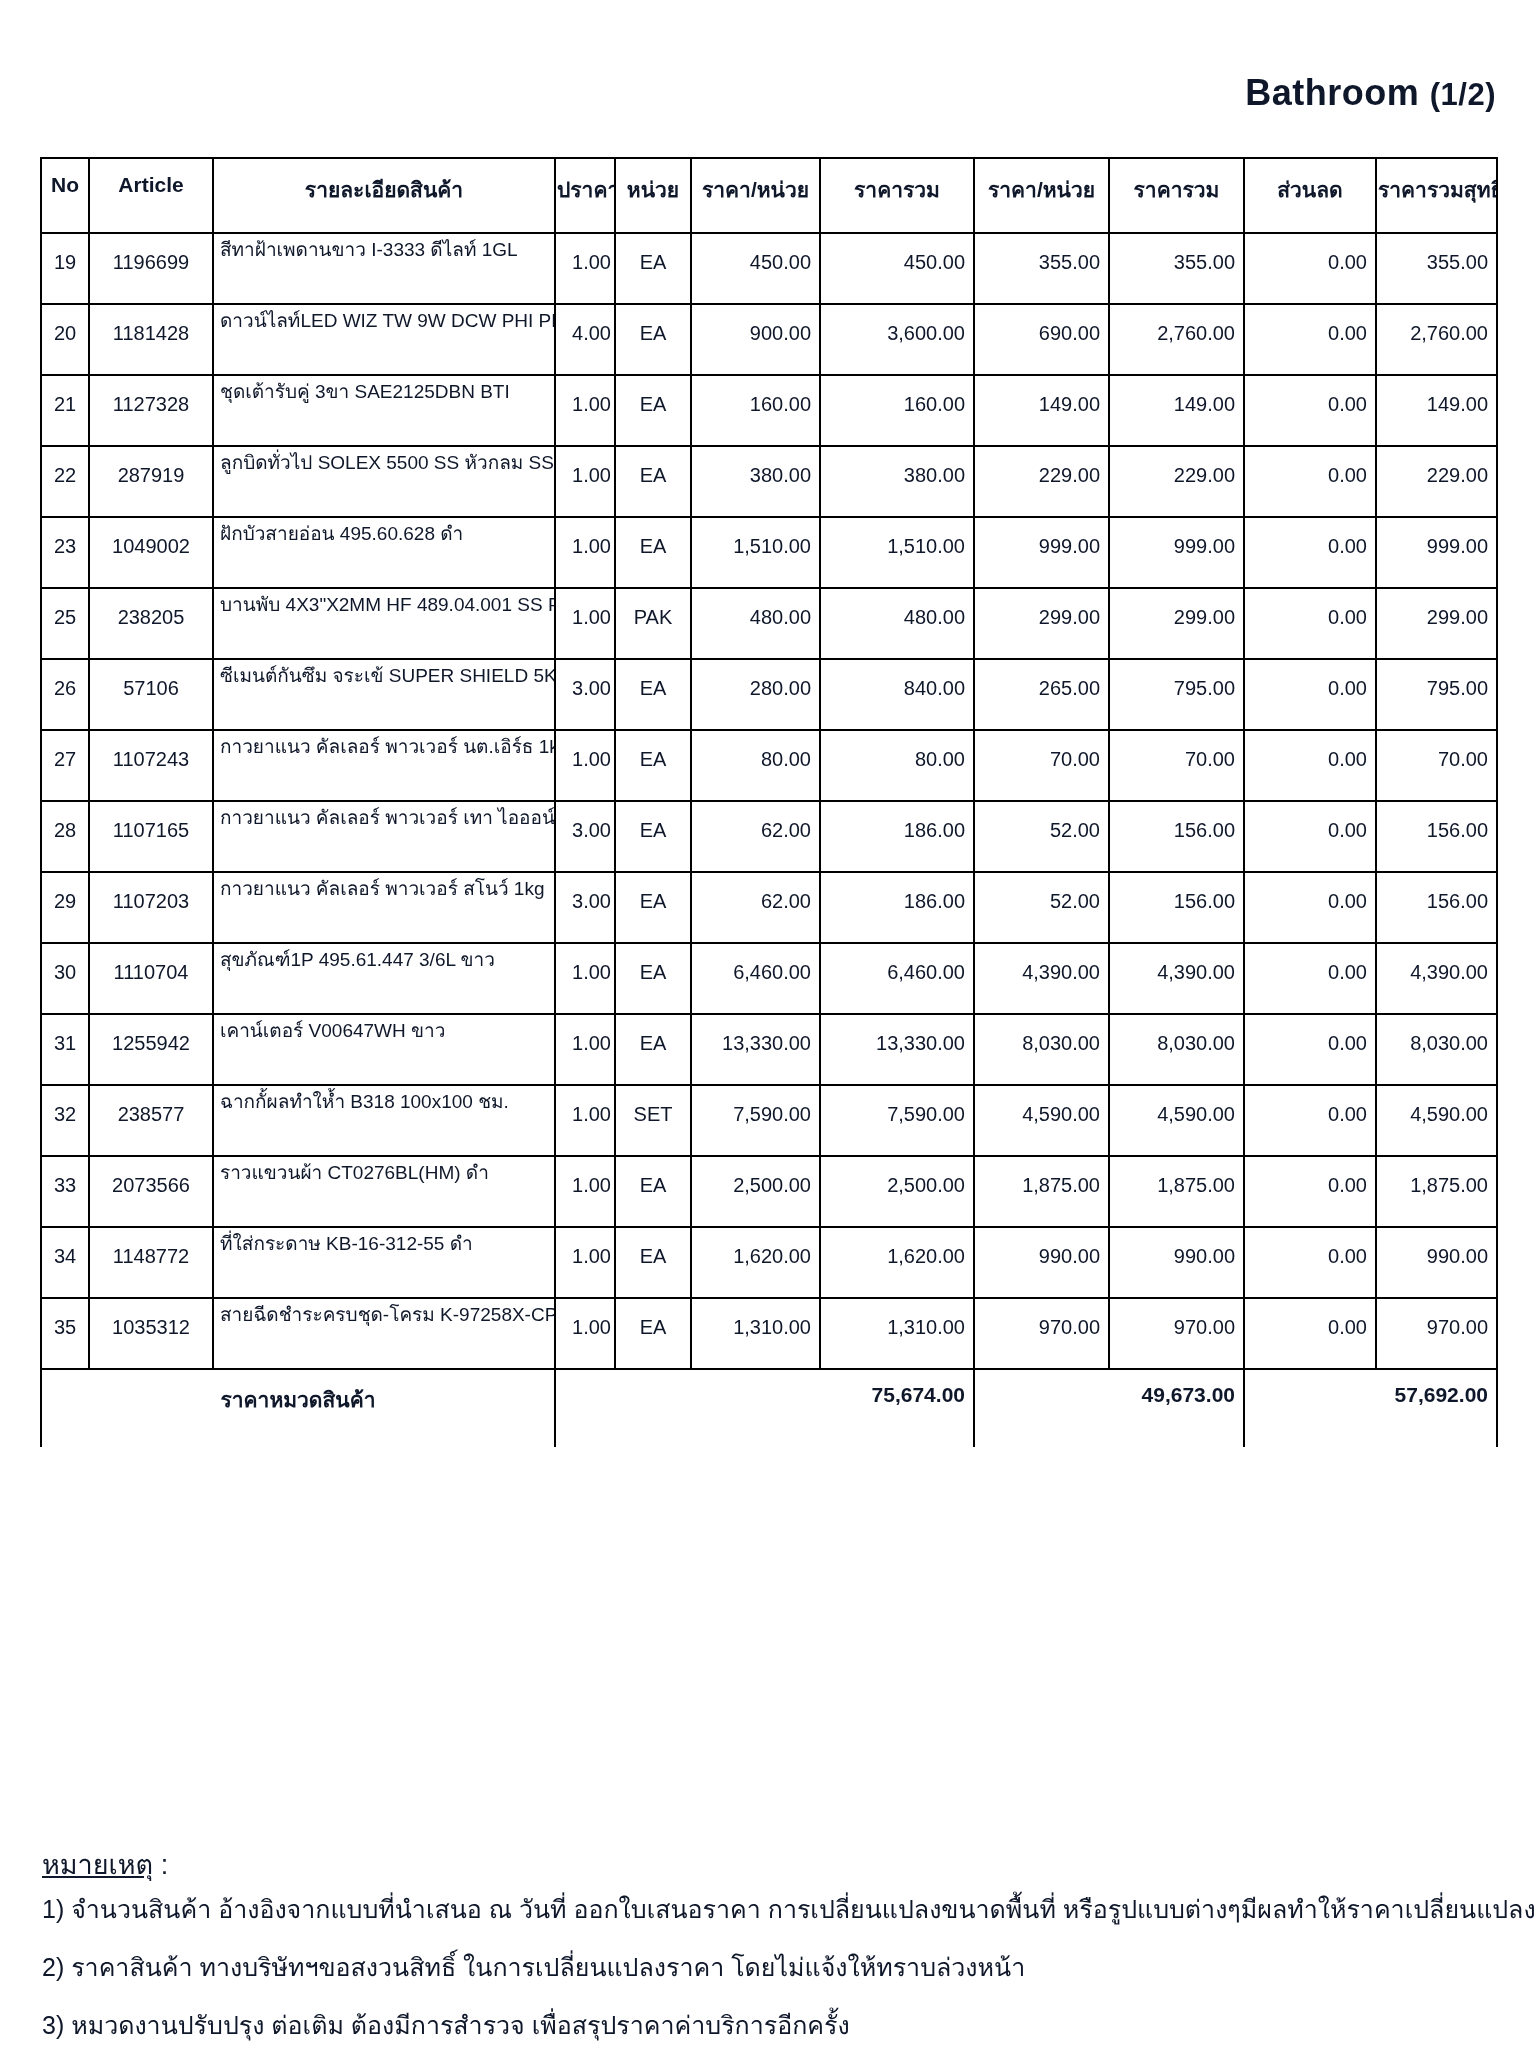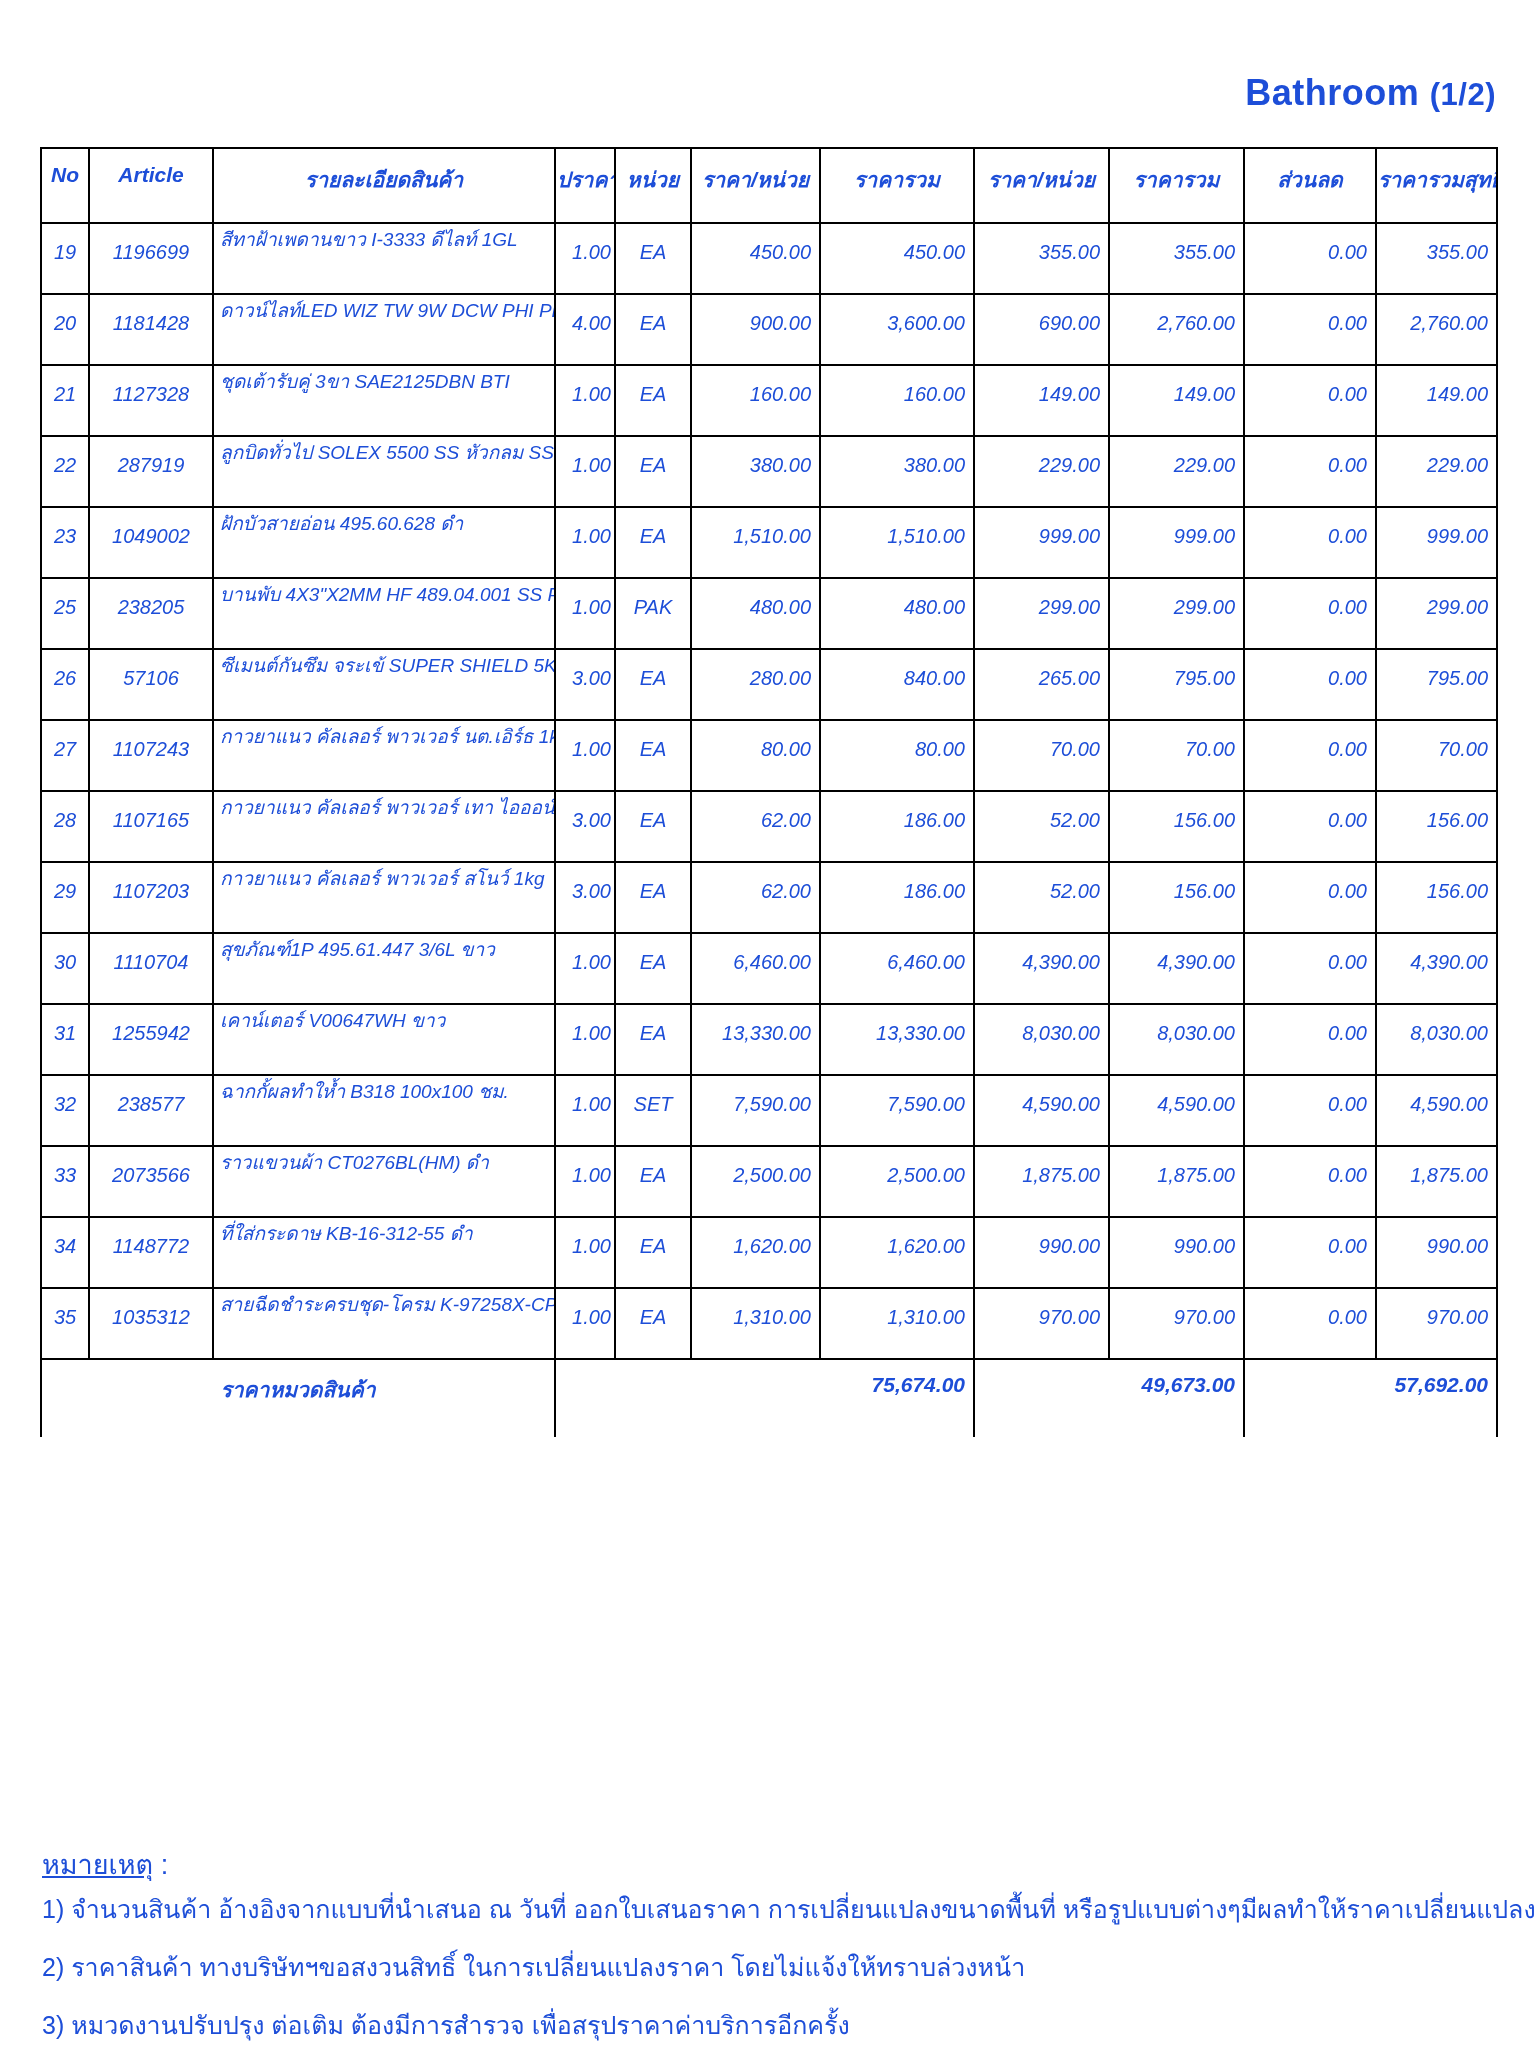--- a/index.html
+++ b/index.html
@@ -1,31 +1,30 @@
 <!DOCTYPE html>
 <html><head>
 <meta charset="utf-8">
 <style>
   html,body { margin:0; padding:0; background:#ffffff; }
   .page {
     position:relative; width:1536px; height:2048px; background:#ffffff;
-    font-family:"Liberation Sans", sans-serif; color:#1d4ed8;
+    font-family:"Liberation Sans", sans-serif; color:#0f172a;
     overflow:hidden;
   }
   .title {
     position:absolute; top:72px; right:40px;
     font-weight:bold; font-size:36px; letter-spacing:0.5px;
     white-space:nowrap;
   }
   .title .pnum { font-size:31px; font-weight:bold; }
   table.price {
-    position:absolute; left:40px; top:147px;
+    position:absolute; left:40px; top:157px;
     border-collapse:collapse; table-layout:fixed;
     width:1456px;
-    font-style:italic;
   }
   th, td { box-sizing:border-box; border:2px solid #000; vertical-align:top; }
   th {
     height:75px; padding-top:14px; font-weight:bold; font-size:21px;
     text-align:center; white-space:nowrap; overflow:hidden;
   }
   td { height:71px; padding-top:17px; font-size:20px; white-space:nowrap; overflow:hidden; }
   td.c0, td.c1 { text-align:center; }
   td.c2 { font-size:19px; padding:5px 3px 0 6px; line-height:1.15; }
   td.c3 { text-align:right; padding-right:3px; }

